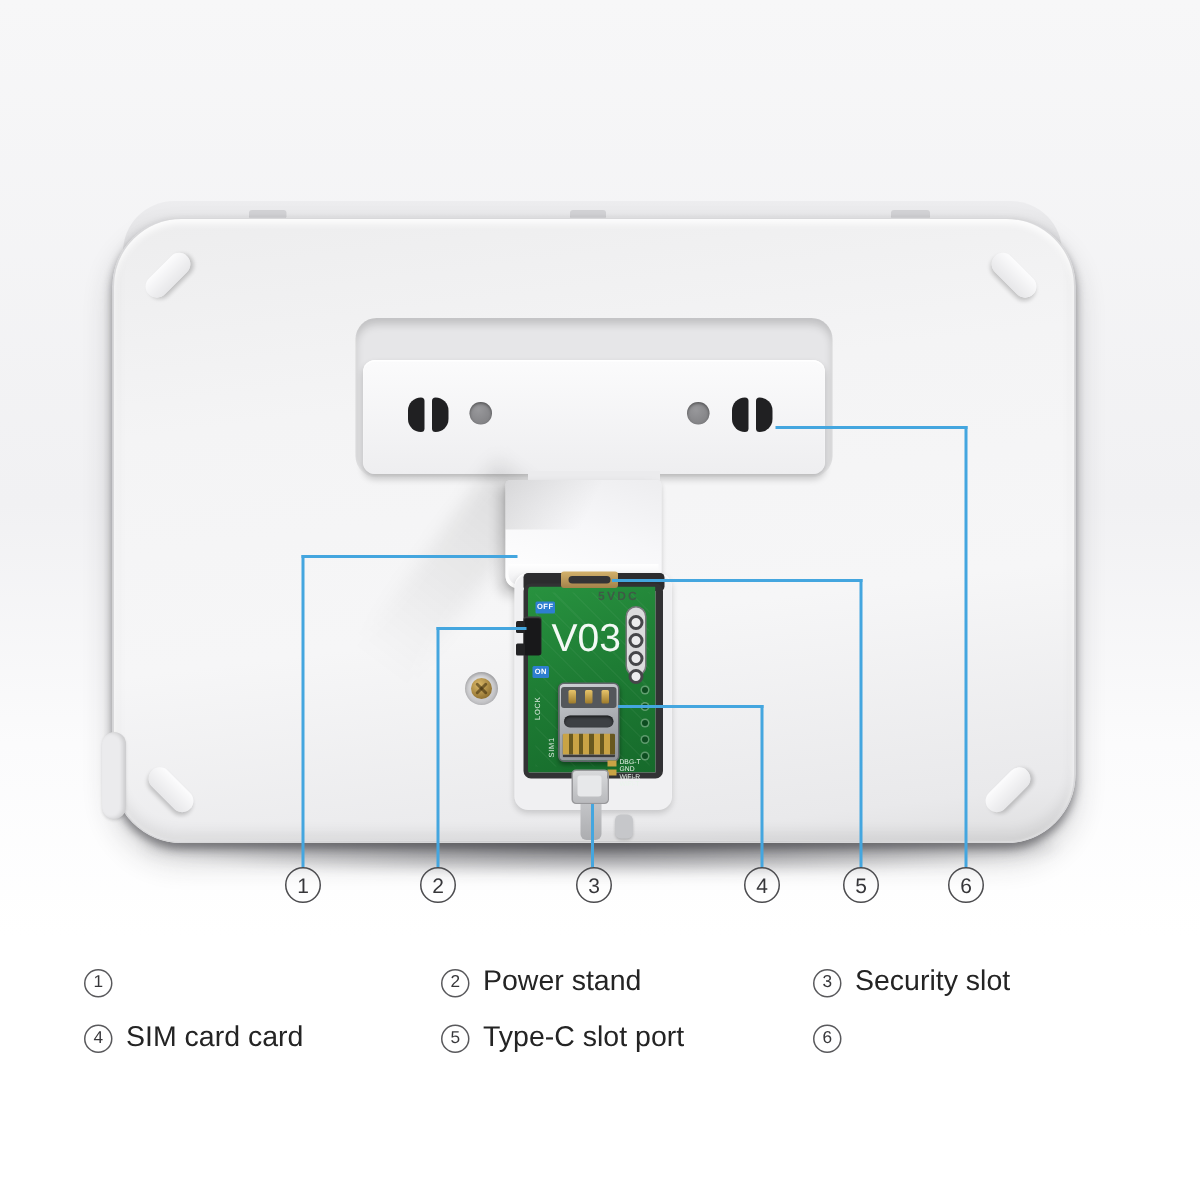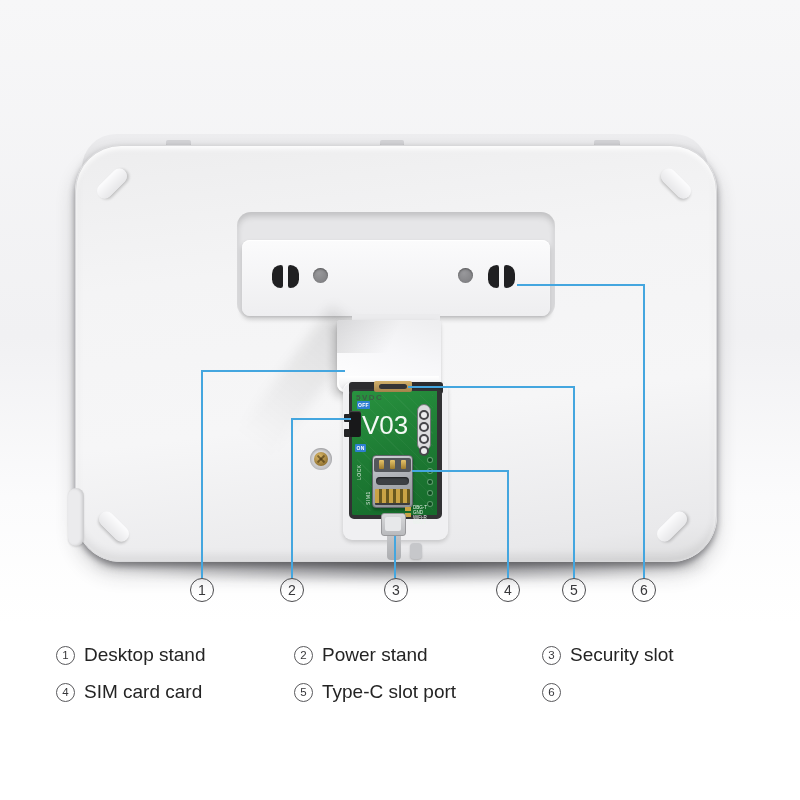--- a/index.html
+++ b/index.html
@@ -68,31 +68,31 @@
     background:#f0f0f2;box-shadow:0 2px 4px rgba(0,0,0,.16),inset 0 1px 1px #fff;}
   .cavity-top{left:349px;top:382px;width:94px;height:12px;border-radius:3px;background:#2c2c2e;}
   .pcb{left:349px;top:389px;width:85px;height:124px;border:solid #323234;
     border-width:2px 5px 4px 3px;border-radius:5px;
     background:linear-gradient(160deg,#28923f 0%,#1e7c34 48%,#166a2b 100%);}
   .pcb-traces{left:357px;top:395px;width:76px;height:116px;opacity:.5;pointer-events:none;
     background:repeating-linear-gradient(45deg,rgba(255,255,255,.07) 0 1px,rgba(255,255,255,0) 1px 9px);}
   .typec-port{left:374px;top:381px;width:38px;height:11px;border-radius:2px;
     background:linear-gradient(180deg,#d3b16b,#a4824a);}
   .typec-slot{left:379px;top:384px;width:28px;height:5px;border-radius:2.5px;background:#343436;}
-  .pcb-voltage{left:356px;top:393px;width:50px;text-align:left;font-size:8px;font-weight:bold;
+  .pcb-voltage{left:376px;top:393px;width:50px;text-align:right;font-size:8px;font-weight:bold;
     letter-spacing:1.5px;color:#3e5a46;}
   .switch-label{height:8px;background:#2e7fd1;color:#fff;font-size:5px;line-height:8px;
     text-align:center;border-radius:1px;font-weight:bold;letter-spacing:.3px;}
   .label-off{left:357px;top:401px;width:13px;}
   .label-on{left:355px;top:444px;width:11px;}
   .power-switch{left:349px;top:411px;width:12px;height:26px;border-radius:2px;background:#18181a;
     box-shadow:inset 0 1px 1px rgba(255,255,255,.2);}
   .switch-nub{left:344px;width:6px;height:8px;border-radius:1px;background:#232325;}
   .nub1{top:414px;} .nub2{top:429px;}
-  .pcb-version{left:362px;top:408px;width:52px;height:34px;line-height:34px;text-align:left;
+  .pcb-version{left:362px;top:408px;width:52px;height:34px;line-height:34px;text-align:right;
     font-size:26px;color:rgba(255,255,255,.95);}
   .pin-header{left:417px;top:404px;width:14px;height:47px;border-radius:7px;background:#dbdbdd;
     border:1px solid #76767a;box-sizing:border-box;padding-top:3px;}
   .pin-header .pin{width:6px;height:6px;margin:2px auto;border-radius:50%;
     border:2px solid #46464a;background:#ececee;}
   .vertical-label{font-size:5px;color:rgba(255,255,255,.85);letter-spacing:.5px;
     transform:rotate(-90deg);transform-origin:left top;white-space:nowrap;}
   .lock-label{left:356px;top:480px;}
   .sim1-label{left:365px;top:505px;}
 
@@ -256,21 +256,20 @@
 
   <div class="abs num-circle nc1">1</div>
   <div class="abs num-circle nc2">2</div>
   <div class="abs num-circle nc3">3</div>
   <div class="abs num-circle nc4">4</div>
   <div class="abs num-circle nc5">5</div>
   <div class="abs num-circle nc6">6</div>
 
   <div class="abs legend-item li1">
     <span class="legend-circle">1</span>
-    <span class="legend-label">Desktop stand</span>
   </div>
   <div class="abs legend-item li2">
     <span class="legend-circle">2</span>
     <span class="legend-label">Power stand</span>
   </div>
   <div class="abs legend-item li3">
     <span class="legend-circle">3</span>
     <span class="legend-label">Security slot</span>
   </div>
   <div class="abs legend-item li4">

